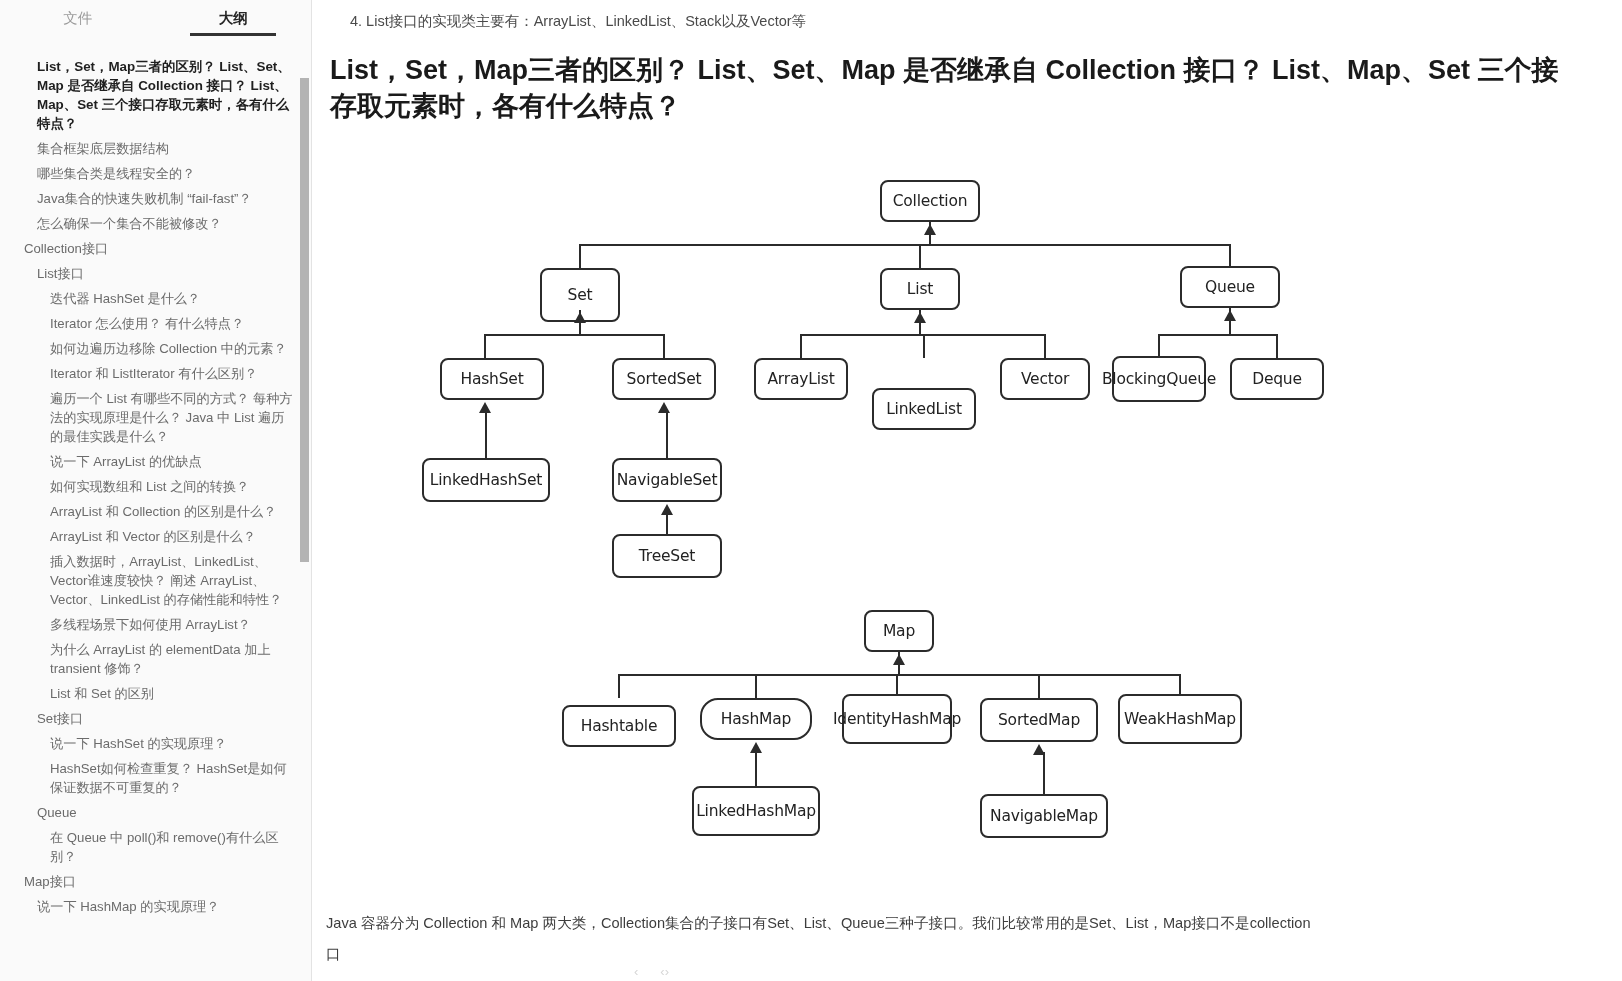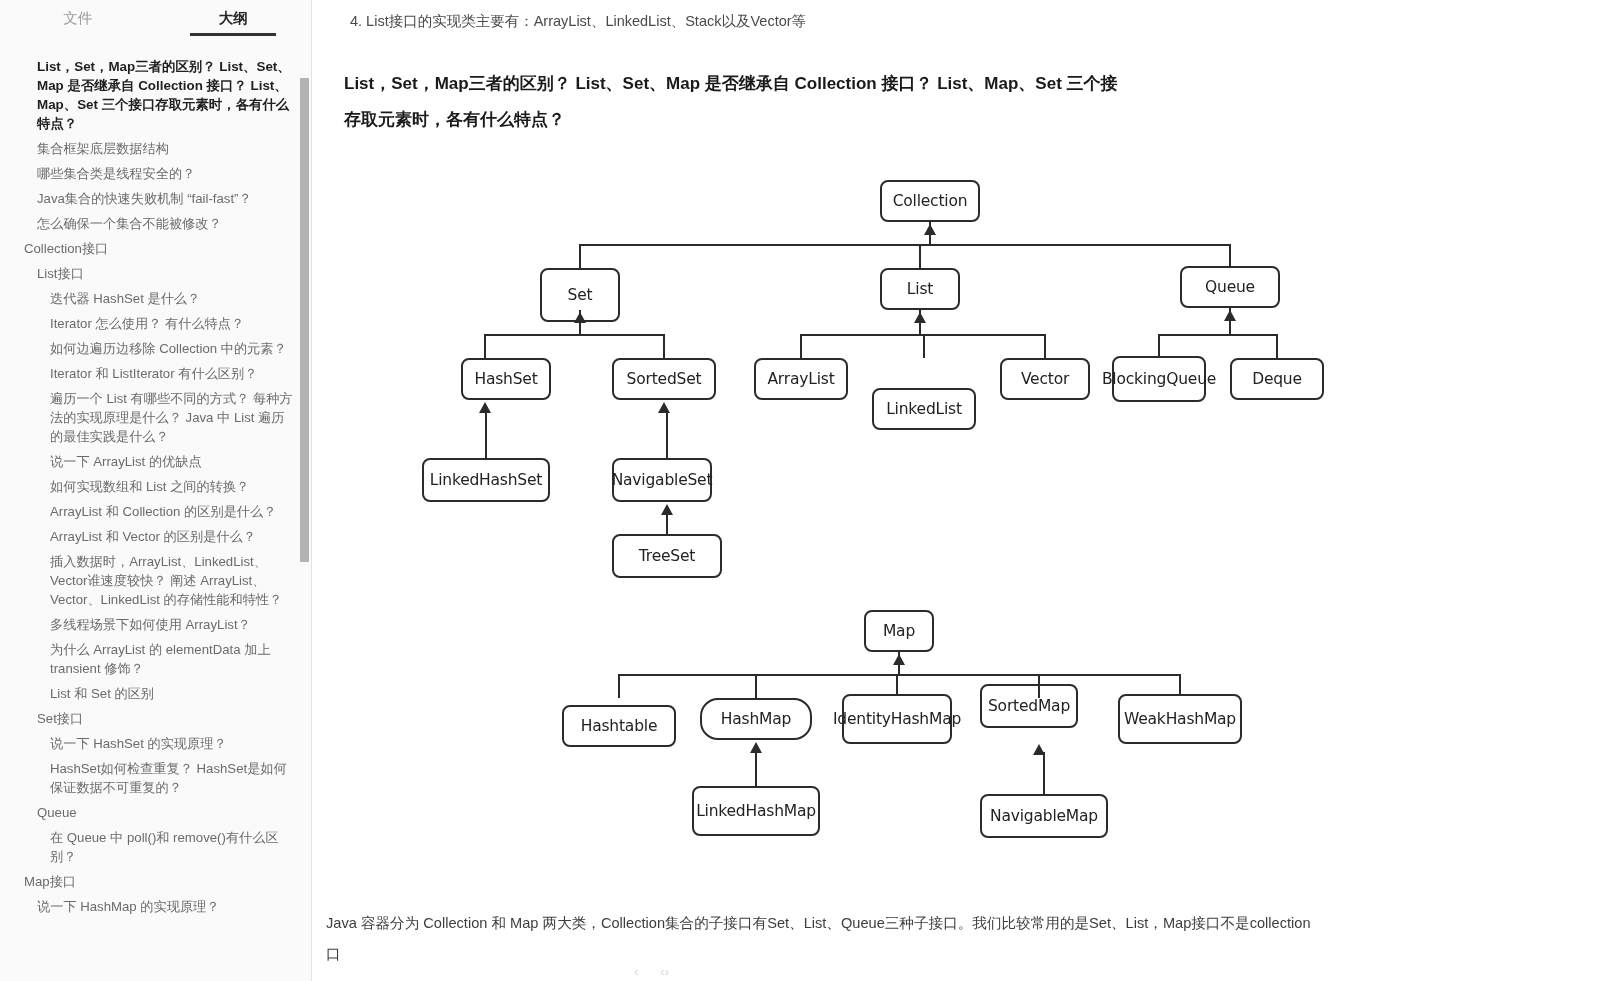--- a/index.html
+++ b/index.html
@@ -104,23 +104,23 @@
     position: absolute;
     top: 10px; left: 38px;
     font-size: 14.5px;
     line-height: 22px;
     color: #4a4a4a;
     white-space: nowrap;
   }
   h1.doc-title {
     position: absolute;
     top: 48px; left: 14px;
-    margin: 18px;
+    margin: 4px;
     width: 1200px;
-    font-size: 17px;
+    font-size: 27px;
     line-height: 36px;
     font-weight: 700;
     color: #1a1a1a;
     white-space: nowrap;
     overflow: visible;
   }
   h1.doc-title .l2 { display:block; }
 
   .tail-par {
     position: absolute;
@@ -244,35 +244,35 @@
       <h1 class="doc-title">
         <span class="l1">List，Set，Map三者的区别？ List、Set、Map 是否继承自 Collection 接口？ List、Map、Set 三个接</span>
         <span class="l2">存取元素时，各有什么特点？</span>
       </h1>
 
       <div id="diagram">
           <div class="node" style="left: 568px; top: 30px; width: 100px; height: 42px;">Collection</div>
           <div class="node" style="left: 228px; top: 118px; width: 80px; height: 54px;">Set</div>
           <div class="node" style="left: 568px; top: 118px; width: 80px; height: 42px;">List</div>
           <div class="node" style="left: 868px; top: 116px; width: 100px; height: 42px;">Queue</div>
-          <div class="node" style="left: 128px; top: 208px; width: 90px; height: 42px; margin-left: 21px;">HashSet</div>
+          <div class="node" style="left: 128px; top: 208px; width: 104px; height: 42px;">HashSet</div>
           <div class="node" style="left: 300px; top: 208px; width: 104px; height: 42px;">SortedSet</div>
           <div class="node" style="left: 442px; top: 208px; width: 94px; height: 42px;">ArrayList</div>
           <div class="node" style="left: 560px; top: 208px; width: 104px; height: 42px; margin-top: 30px;">LinkedList</div>
           <div class="node" style="left: 688px; top: 208px; width: 90px; height: 42px;">Vector</div>
           <div class="node two-line" style="left: 800px; top: 206px; width: 94px; height: 46px;">BlockingQueue</div>
           <div class="node" style="left: 918px; top: 208px; width: 94px; height: 42px;">Deque</div>
           <div class="node" style="left: 110px; top: 308px; width: 128px; height: 44px;">LinkedHashSet</div>
-          <div class="node" style="left: 300px; top: 308px; width: 100px; height: 44px;">NavigableSet</div>
+          <div class="node" style="left: 300px; top: 308px; width: 110px; height: 44px;">NavigableSet</div>
           <div class="node" style="left: 300px; top: 384px; width: 110px; height: 44px;">TreeSet</div>
           <div class="node" style="left: 552px; top: 460px; width: 70px; height: 42px;">Map</div>
           <div class="node" style="left: 250px; top: 555px; width: 114px; height: 42px;">Hashtable</div>
           <div class="node" style="left: 388px; top: 548px; width: 112px; height: 42px; border-radius: 18px;">HashMap</div>
           <div class="node two-line" style="left: 530px; top: 544px; width: 110px; height: 50px;">IdentityHashMap</div>
-          <div class="node" style="left: 668px; top: 534px; width: 98px; height: 44px;">SortedMap</div>
+          <div class="node" style="left: 668px; top: 548px; width: 118px; height: 44px;">SortedMap</div>
           <div class="node two-line" style="left: 806px; top: 544px; width: 124px; height: 50px;">WeakHashMap</div>
           <div class="node two-line" style="left: 380px; top: 636px; width: 128px; height: 50px;">LinkedHashMap</div>
           <div class="node" style="left: 668px; top: 644px; width: 128px; height: 44px;">NavigableMap</div>
           <div class="edge v" style="left: 617px; top: 72px; height: 22px;"></div>
           <div class="arrow" style="left: 612px; top: 74px;"></div>
           <div class="edge h" style="left: 267px; top: 94px; width: 652px;"></div>
           <div class="edge v" style="left: 267px; top: 94px; height: 24px;"></div>
           <div class="edge v" style="left: 607px; top: 94px; height: 24px;"></div>
           <div class="edge v" style="left: 917px; top: 94px; height: 22px;"></div>
           <div class="edge v" style="left: 267px; top: 160px; height: 24px;"></div>

